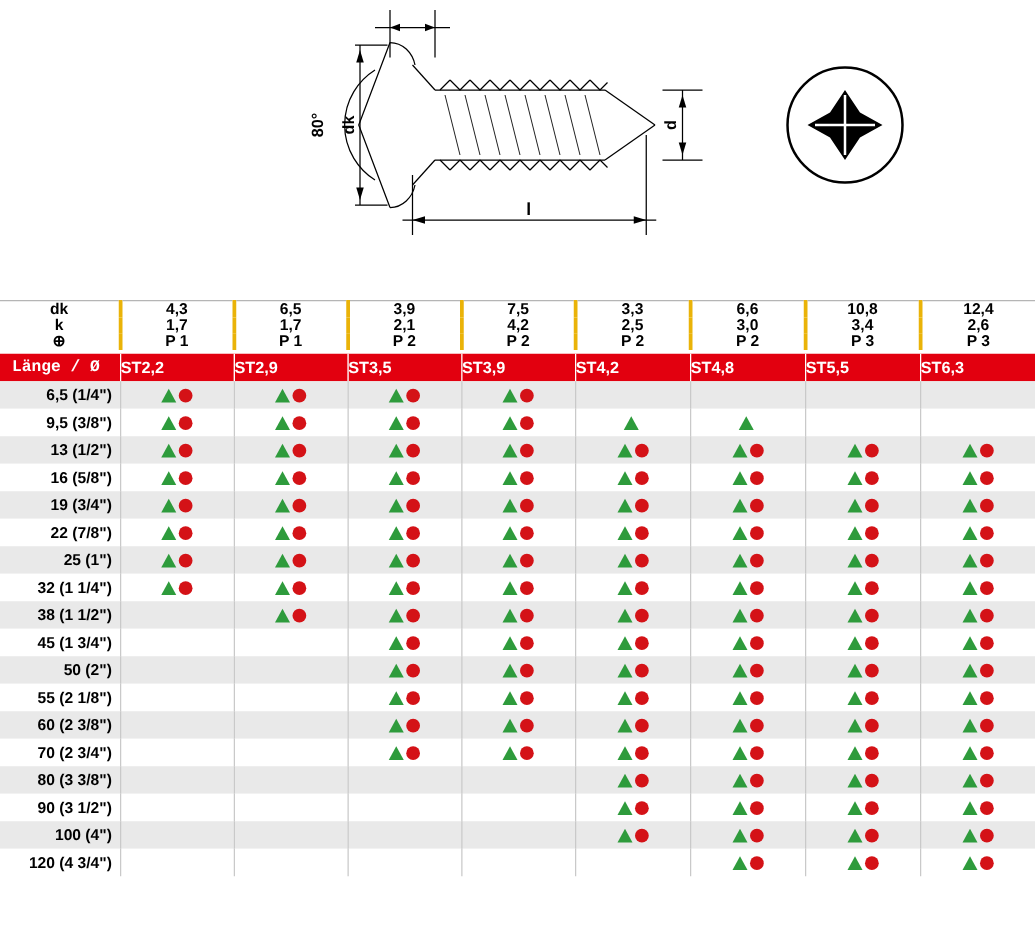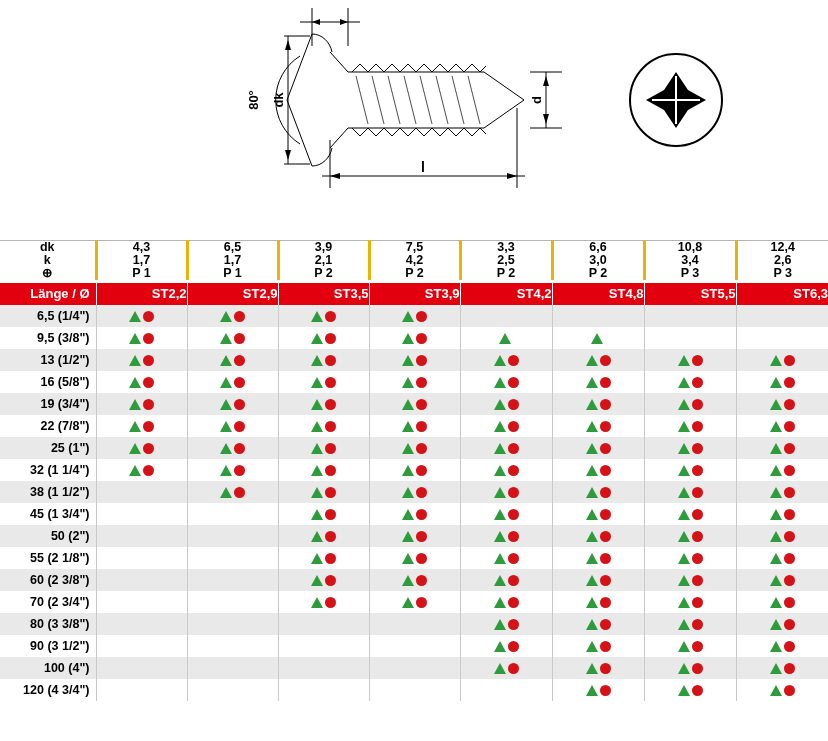--- a/index.html
+++ b/index.html
@@ -48,29 +48,30 @@
   .vsep {
     border-left: 3px solid #eab308;
   }
 
   
   tr.redhead td {
     background: #e2000f;
     color: #ffffff;
     font-weight: bold;
     font-size: 13px;
-    text-align: right;
+    text-align: left;
     height: 22px;
     line-height: 22px;
     border-left: 1px solid #ffffff;
   }
   tr.redhead td:first-child {
     border-left: none;
-    text-align: right;
+    text-align: center;
     padding-right: 6px;
+    font-family: Liberation Mono, monospace;
   }
 
   
   tr.datarow td {
     height: 22px;
     line-height: 22px;
     text-align: center;
     border-left: 1px solid #c9c9c9;
     font-size: 12.5px;
     color: #000;

